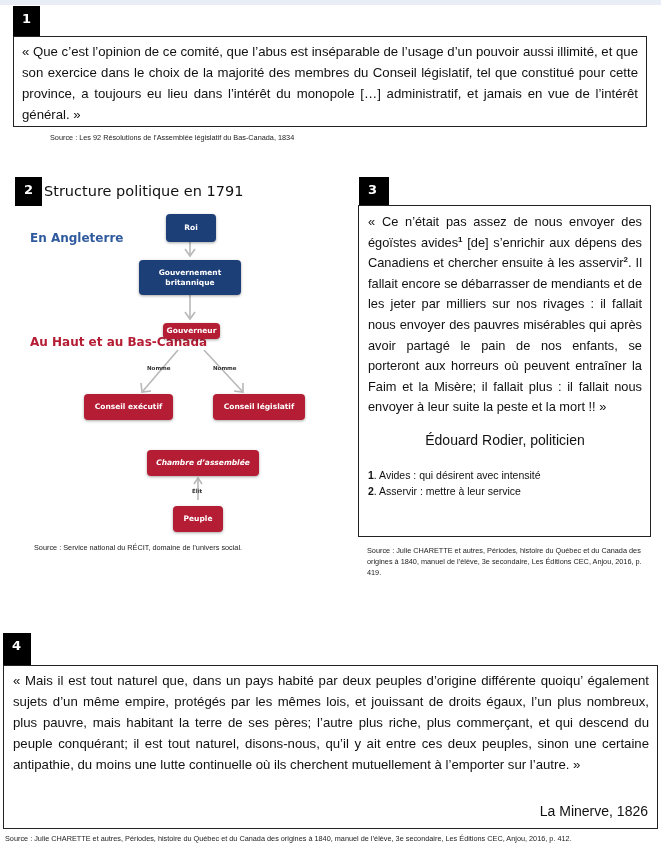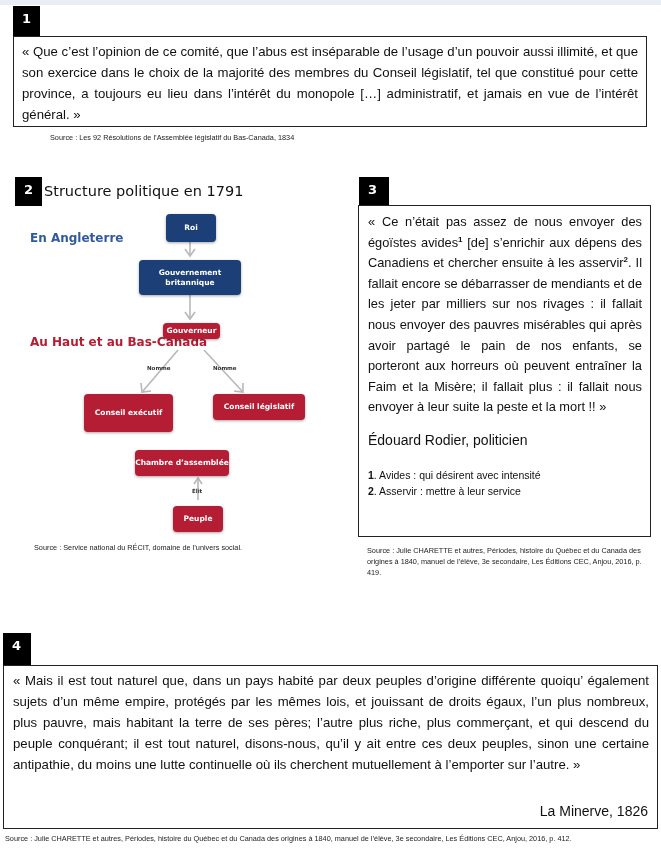--- a/index.html
+++ b/index.html
@@ -5,21 +5,21 @@
   html, body { margin:0; padding:0; }
   body { width:661px; height:849px; background:#ffffff; position:relative; overflow:hidden;
          font-family:"Liberation Sans", sans-serif; color:#111; }
   .topband { position:absolute; left:0; top:0; width:661px; height:5px; background:#e9edf5; }
   .numtab { position:absolute; background:#000; color:#fff; font-family:"DejaVu Sans", sans-serif;
             font-weight:bold; font-size:13px; box-sizing:border-box; padding:5px 0 0 9px; }
   .box { position:absolute; border:1.5px solid #222; box-sizing:border-box; background:#fff; }
   .quote { font-family:"Liberation Sans", sans-serif; font-size:13.2px; line-height:21px; color:#111; }
   .justify { text-align:justify; }
   .src { position:absolute; font-family:"Liberation Sans", sans-serif; font-size:7.3px; color:#222; line-height:11px; }
-  .author { text-align:left; font-size:14px; }
+  .author { text-align:center; font-size:14px; }
   .notes { font-size:10.5px; line-height:16px; }
   .notes b { font-weight:bold; }
   sup { font-size:8px; font-weight:bold; line-height:0; }
 
   
   .diag-title { position:absolute; left:44px; top:183px; font-family:"DejaVu Sans", sans-serif; font-weight:normal; font-size:14.5px; color:#111; }
   .region { position:absolute; font-family:"DejaVu Sans", sans-serif; font-size:12px; font-weight:bold; }
   .node { position:absolute; box-sizing:border-box; border-radius:4px; color:#fff;
           font-family:"DejaVu Sans", sans-serif; font-size:7.5px; font-weight:bold; text-align:center;
           display:flex; align-items:center; justify-content:center; line-height:10px;
@@ -64,23 +64,23 @@
 <div class="node blue" style="left:166px;top:214px;width:50px;height:28px;">Roi</div>
 <div class="node blue" style="left:139px;top:260px;width:102px;height:35px;flex-direction:column;">
   <span>Gouvernement</span>
   <span>britannique</span>
 </div>
 <div class="node red" style="left:163px;top:323px;width:57px;height:16px;">Gouverneur</div>
 
 <div class="edge-label" style="left:147px;top:365px;">Nomme</div>
 <div class="edge-label" style="left:213px;top:365px;">Nomme</div>
 
-<div class="node red" style="left:84px;top:394px;width:89px;height:38px;">Conseil exécutif</div>
+<div class="node red" style="left:84px;top:394px;width:89px;height:26px;">Conseil exécutif</div>
 <div class="node red" style="left:213px;top:394px;width:92px;height:26px;">Conseil législatif</div>
-<div class="node red" style="left:135px;top:450px;width:94px;height:26px;">Chambre d’assemblée</div>
+<div class="node red" style="left:147px;top:450px;width:112px;height:26px;font-style:italic;">Chambre d’assemblée</div>
 <div class="edge-label" style="left:192px;top:488px;">Élit</div>
 <div class="node red" style="left:173px;top:506px;width:50px;height:26px;">Peuple</div>
 
 <div class="src" style="left:34px;top:542px;">Source : Service national du RÉCIT, domaine de l’univers social.</div>
 
 <div class="numtab" style="left:359px;top:177px;width:30px;height:29px;">3</div>
 <div class="box" style="left:358px;top:205px;width:293px;height:332px;padding:6px 8px 0 9px;">
   <div class="quote justify" style="font-size:12.8px;line-height:20.6px;">
     <span>« Ce n’était pas assez de nous envoyer des égoïstes avides</span><sup>1</sup><span> [de] s’enrichir aux dépens des Canadiens et chercher ensuite à les asservir</span><sup>2</sup><span>. Il fallait encore se débarrasser de mendiants et de les jeter par milliers sur nos rivages : il fallait nous envoyer des pauvres misérables qui après avoir partagé le pain de nos enfants, se porteront aux horreurs où peuvent entraîner la Faim et la Misère; il fallait plus : il fallait nous envoyer à leur suite la peste et la mort !! »</span>
   </div>

